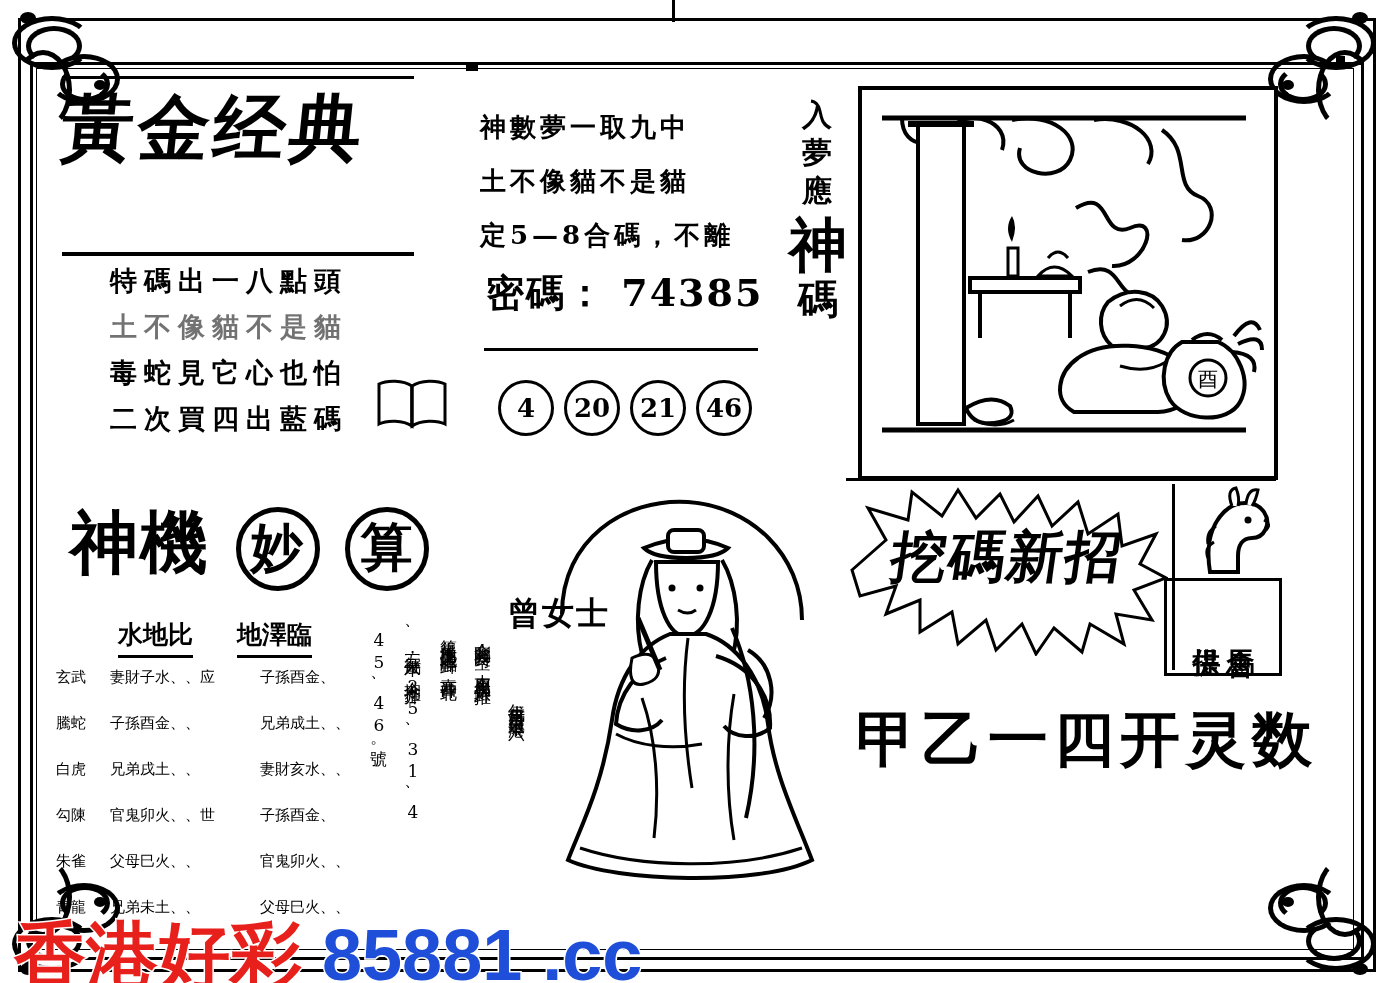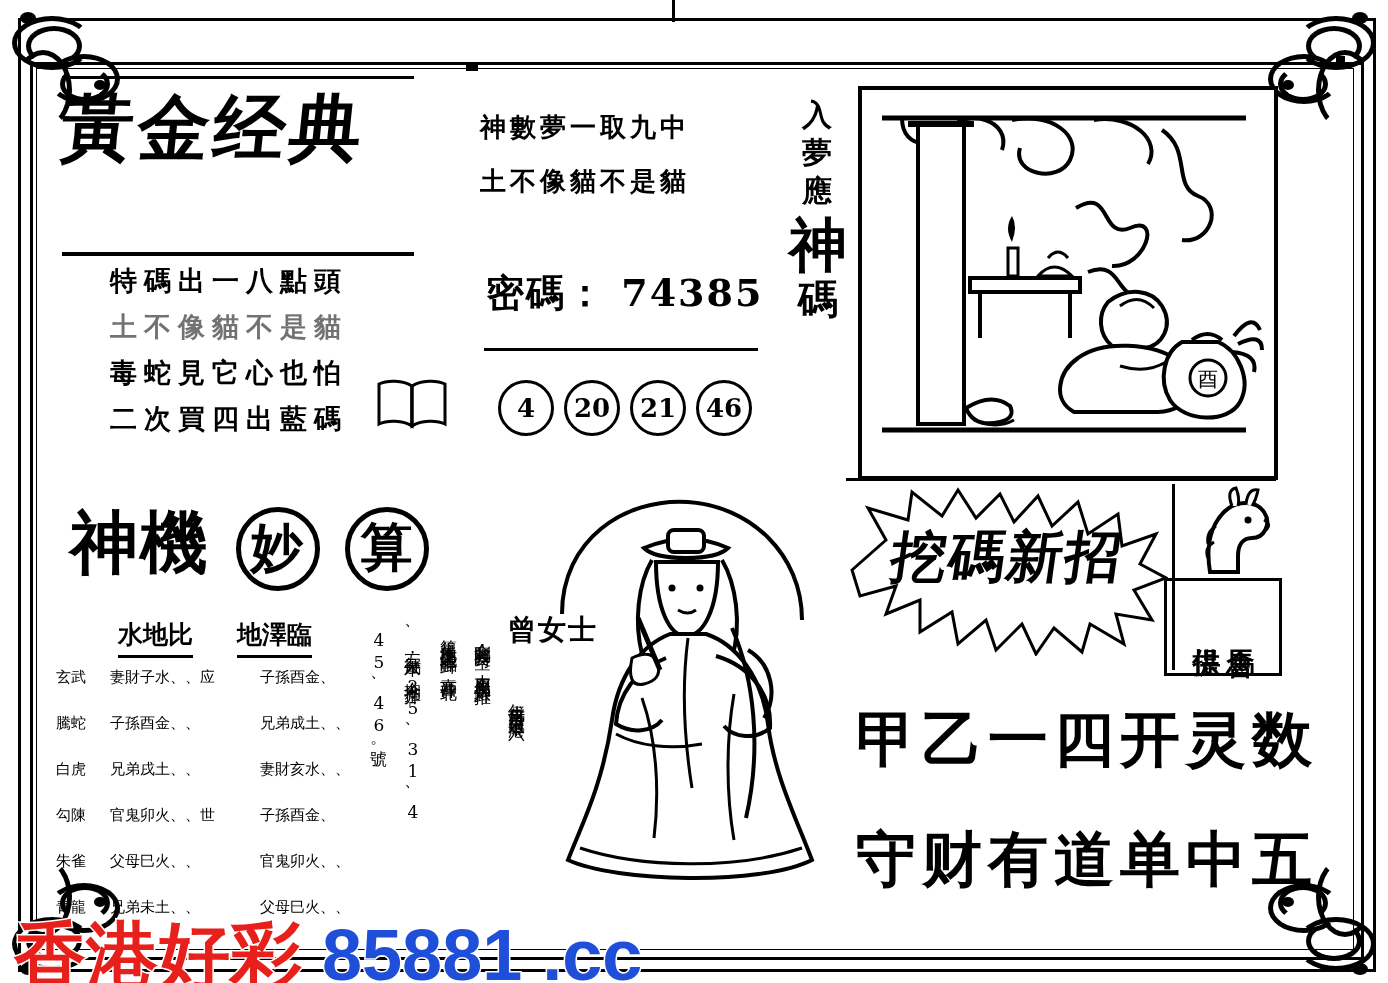--- a/index.html
+++ b/index.html
@@ -204,20 +204,21 @@
     <svg viewBox="0 0 74 52" width="74" height="52">
       <path d="M37 8 C28 2 12 2 4 6 L4 46 C12 42 28 42 37 48 Z" fill="#fff" stroke="#000" stroke-width="3"></path>
       <path d="M37 8 C46 2 62 2 70 6 L70 46 C62 42 46 42 37 48 Z" fill="#fff" stroke="#000" stroke-width="3"></path>
       <line x1="37" y1="8" x2="37" y2="48" stroke="#000" stroke-width="3"></line>
     </svg>
   </div>
 
   <div id="center-top">
     <div class="ln">神數夢一取九中</div>
     <div class="ln">土不像貓不是貓</div>
+    <div class="ln">定5—8合碼，不離</div>
   </div>
   <div id="pass">
     <span>密碼：</span>
     <span>74385</span>
   </div>
   <div id="ct-rule"></div>
 
   <div id="balls">
     <div class="ball">4</div>
     <div class="ball">20</div>
@@ -276,22 +277,22 @@
     </svg>
   </div>
 
   <div id="shenji">
     <div id="shenji-title">
       <span>神機</span>
       <span class="circled">妙</span>
       <span class="circled">算</span>
     </div>
   </div>
-  <div style="position:absolute;left:508px;top:611px;font-family:'DejaVu Serif',serif;
-              font-weight:bold;font-size:28px;letter-spacing:2px;">曾女士</div>
+  <div style="position:absolute;left:508px;top:592px;font-family:'DejaVu Serif',serif;
+              font-weight:bold;font-size:32px;letter-spacing:2px;">曾女士</div>
 
   <div id="hex-heads">
     <div class="hex-head">
       <span>水地比</span>
       <span class="ul"></span>
     </div>
     <div class="hex-head">
       <span>地澤臨</span>
       <span class="ul"></span>
     </div>
@@ -397,21 +398,20 @@
       <path d="M36 40 q-10 6 -8 18 M34 56 q-10 6 -6 16" stroke="#000" stroke-width="3" fill="none"></path>
     </svg>
   </div>
 
   <div id="provide">
     <div class="col">提供</div>
     <div class="col">馬會</div>
   </div>
 
   <div class="slogan" id="slogan1">甲乙一四开灵数</div>
-  <div class="slogan" id="slogan2">守财有道单中五</div>
 
   <div id="wm">
     <span class="red stroke">香港好彩</span>
     <span class="blue stroke">85881</span>
     <span class="blue stroke">.cc</span>
   </div>
 
 </div>
 
 </body></html>

